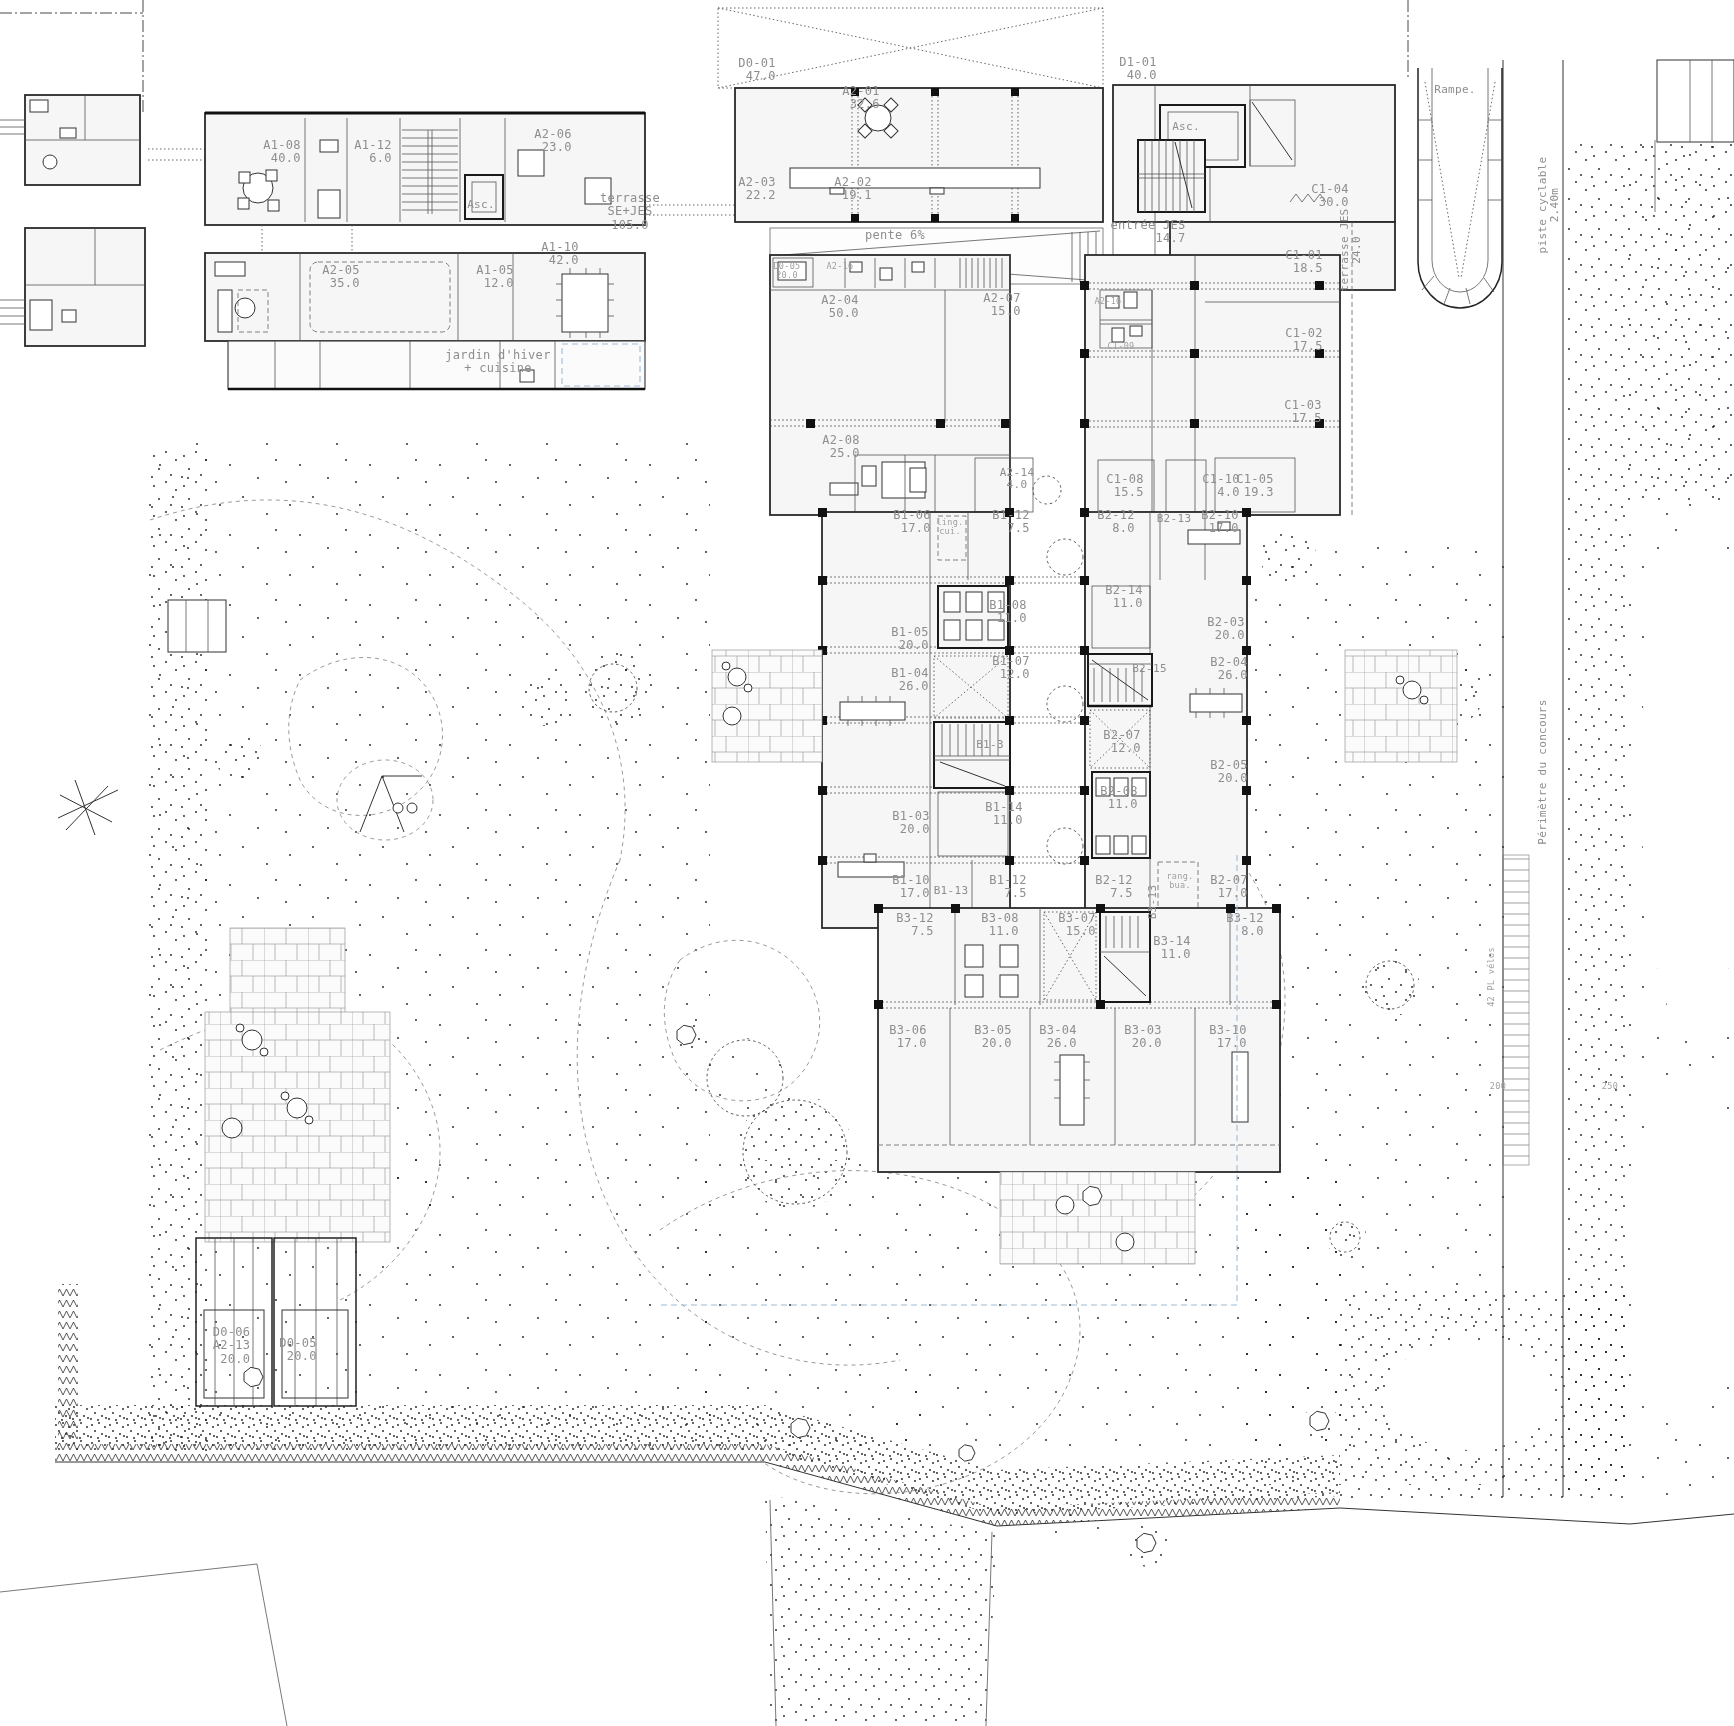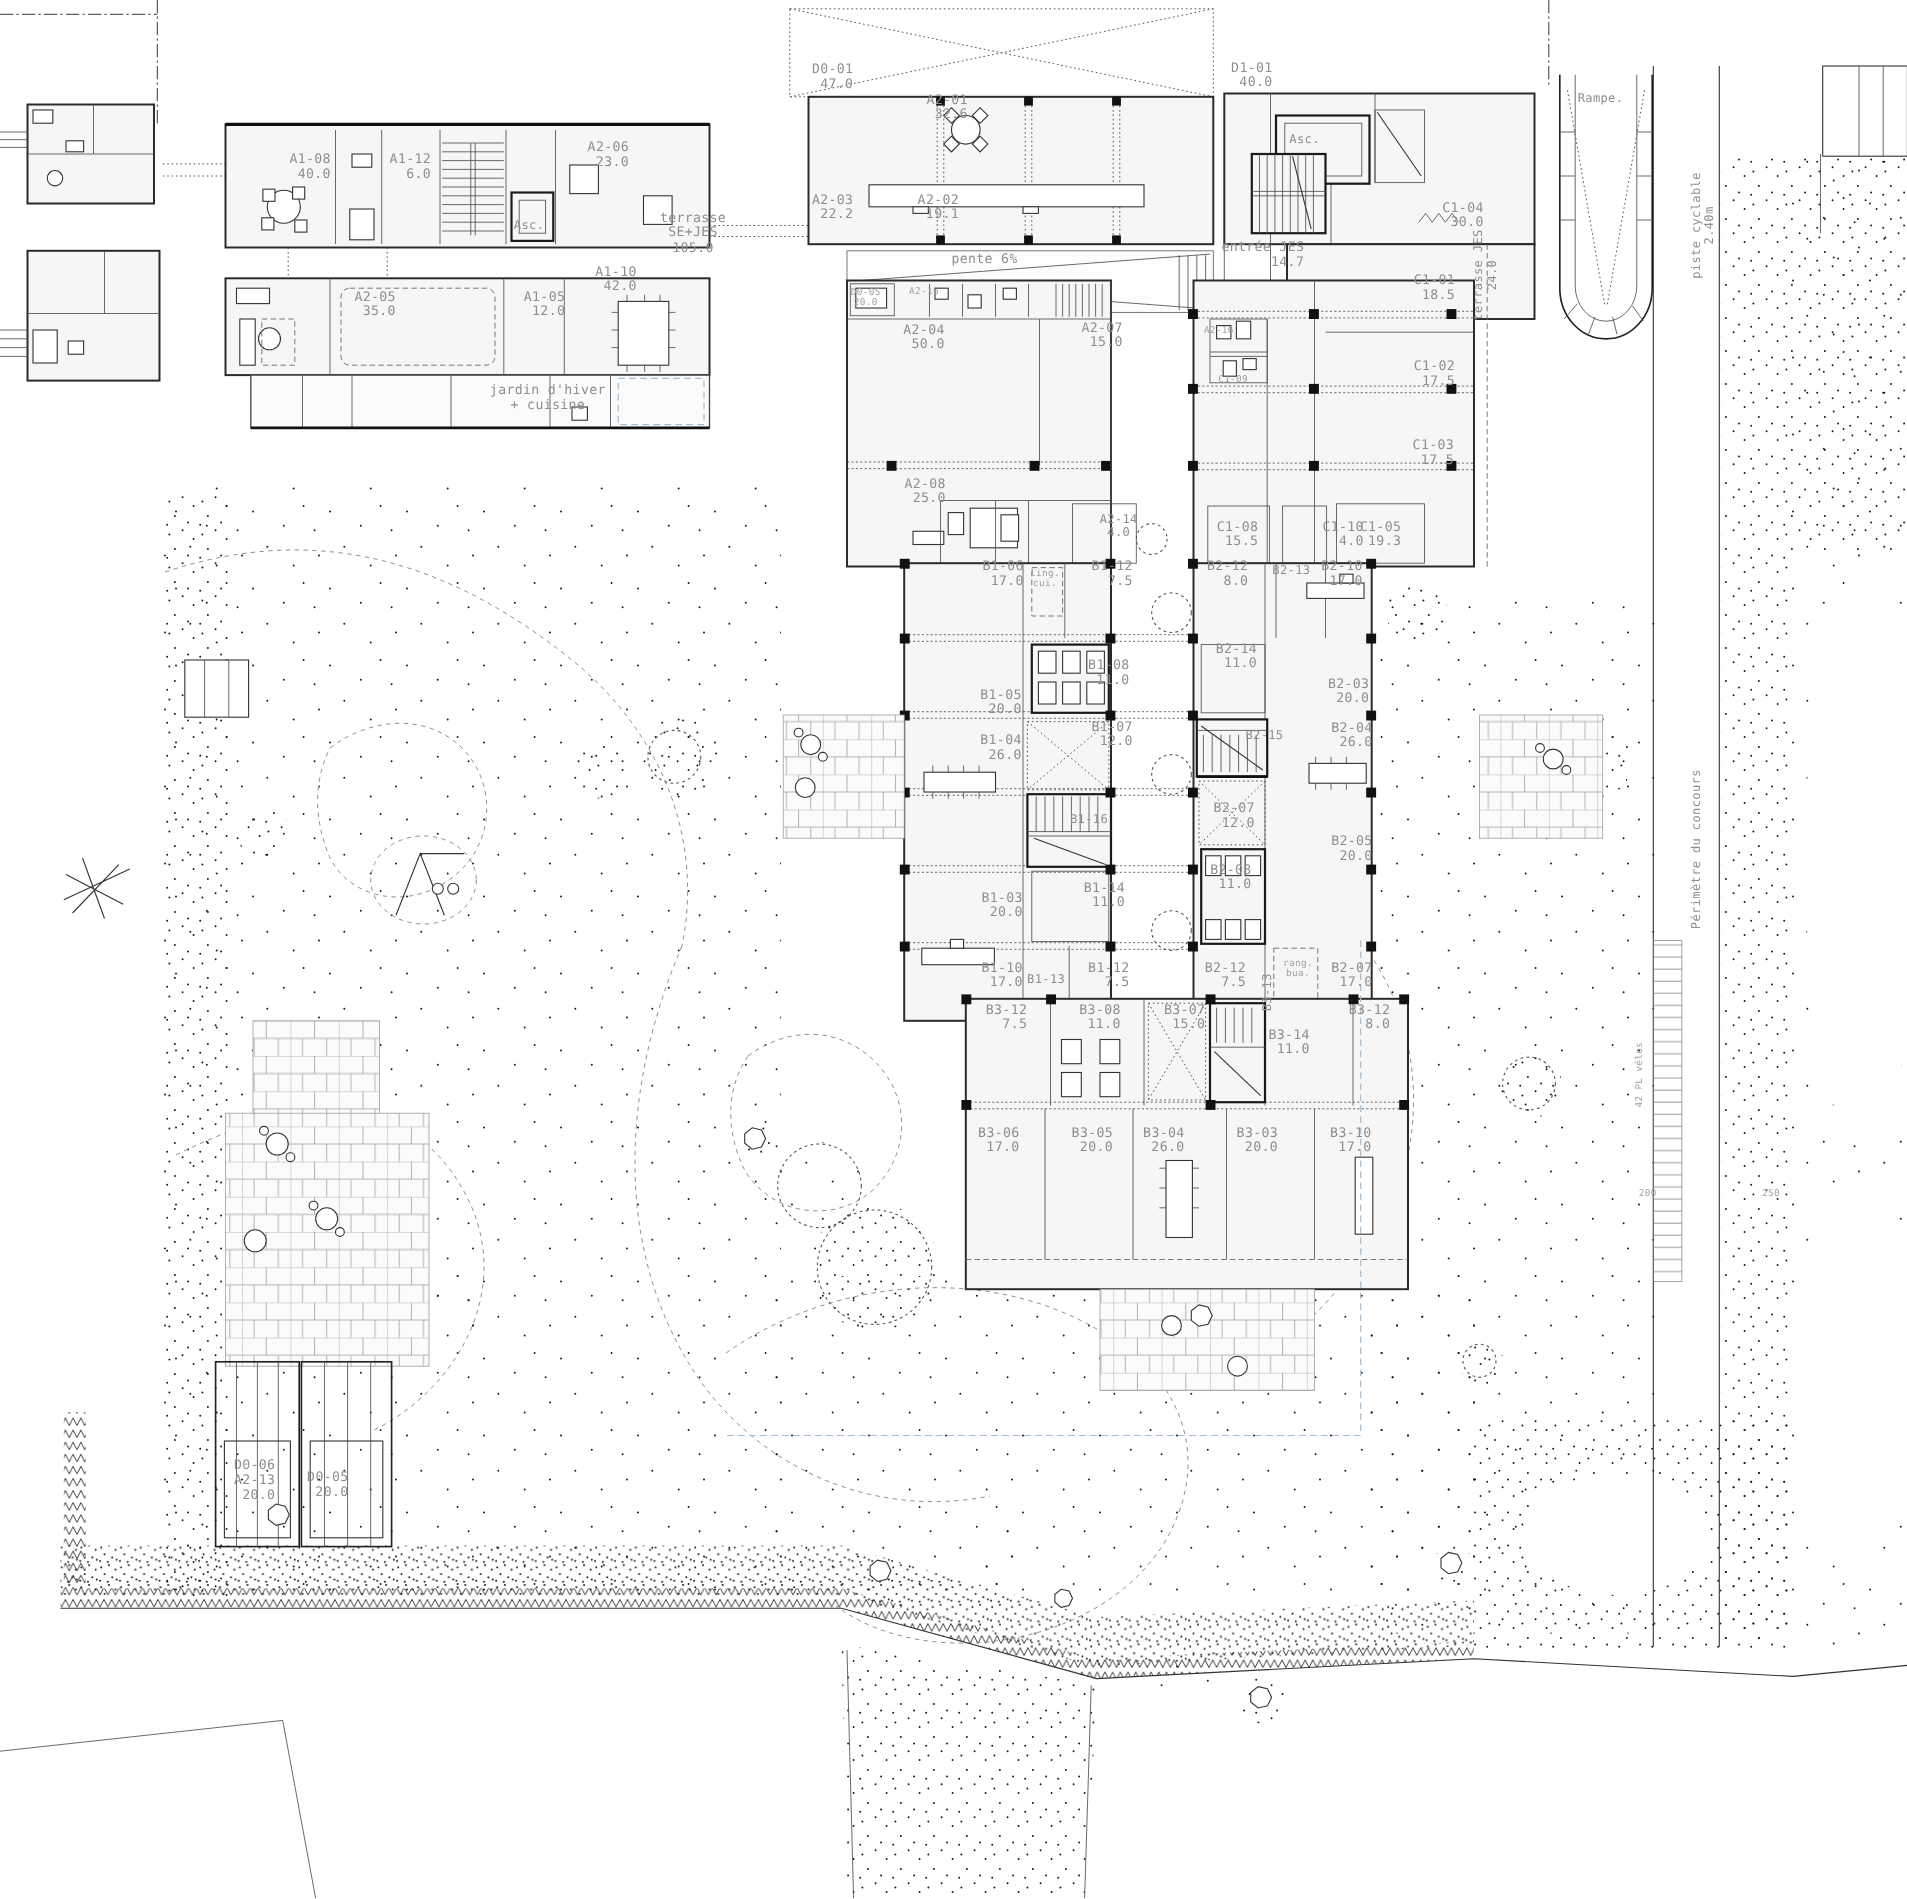--- a/index.html
+++ b/index.html
@@ -559,21 +559,21 @@
 11.0</div>
       <div class="lbl " style="left: 1226px; top: 597px; transform: translate(-50%, -50%); margin-top: 32px;">B2-03
 20.0</div>
       <div class="lbl " style="left: 910px; top: 680px; transform: translate(-50%, -50%);">B1-04
 26.0</div>
       <div class="lbl " style="left: 1011px; top: 668px; transform: translate(-50%, -50%);">B1-07
 12.0</div>
       <div class="lbl small" style="left: 1141px; top: 669px; transform: translate(-50%, -50%); padding-left: 17px;">B2-15</div>
       <div class="lbl " style="left: 1229px; top: 669px; transform: translate(-50%, -50%);">B2-04
 26.0</div>
-      <div class="lbl small" style="left: 990px; top: 745px; transform: translate(-50%, -50%);">B1-16</div>
+      <div class="lbl small" style="left: 990px; top: 745px; transform: translate(-50%, -50%);">B1-3</div>
       <div class="lbl " style="left: 1122px; top: 742px; transform: translate(-50%, -50%);">B2-07
 12.0</div>
       <div class="lbl " style="left: 1229px; top: 772px; transform: translate(-50%, -50%);">B2-05
 20.0</div>
       <div class="lbl " style="left: 911px; top: 823px; transform: translate(-50%, -50%);">B1-03
 20.0</div>
       <div class="lbl " style="left: 1004px; top: 814px; transform: translate(-50%, -50%);">B1-14
 11.0</div>
       <div class="lbl " style="left: 1119px; top: 798px; transform: translate(-50%, -50%); text-align: right;">B2-08
 11.0</div>

